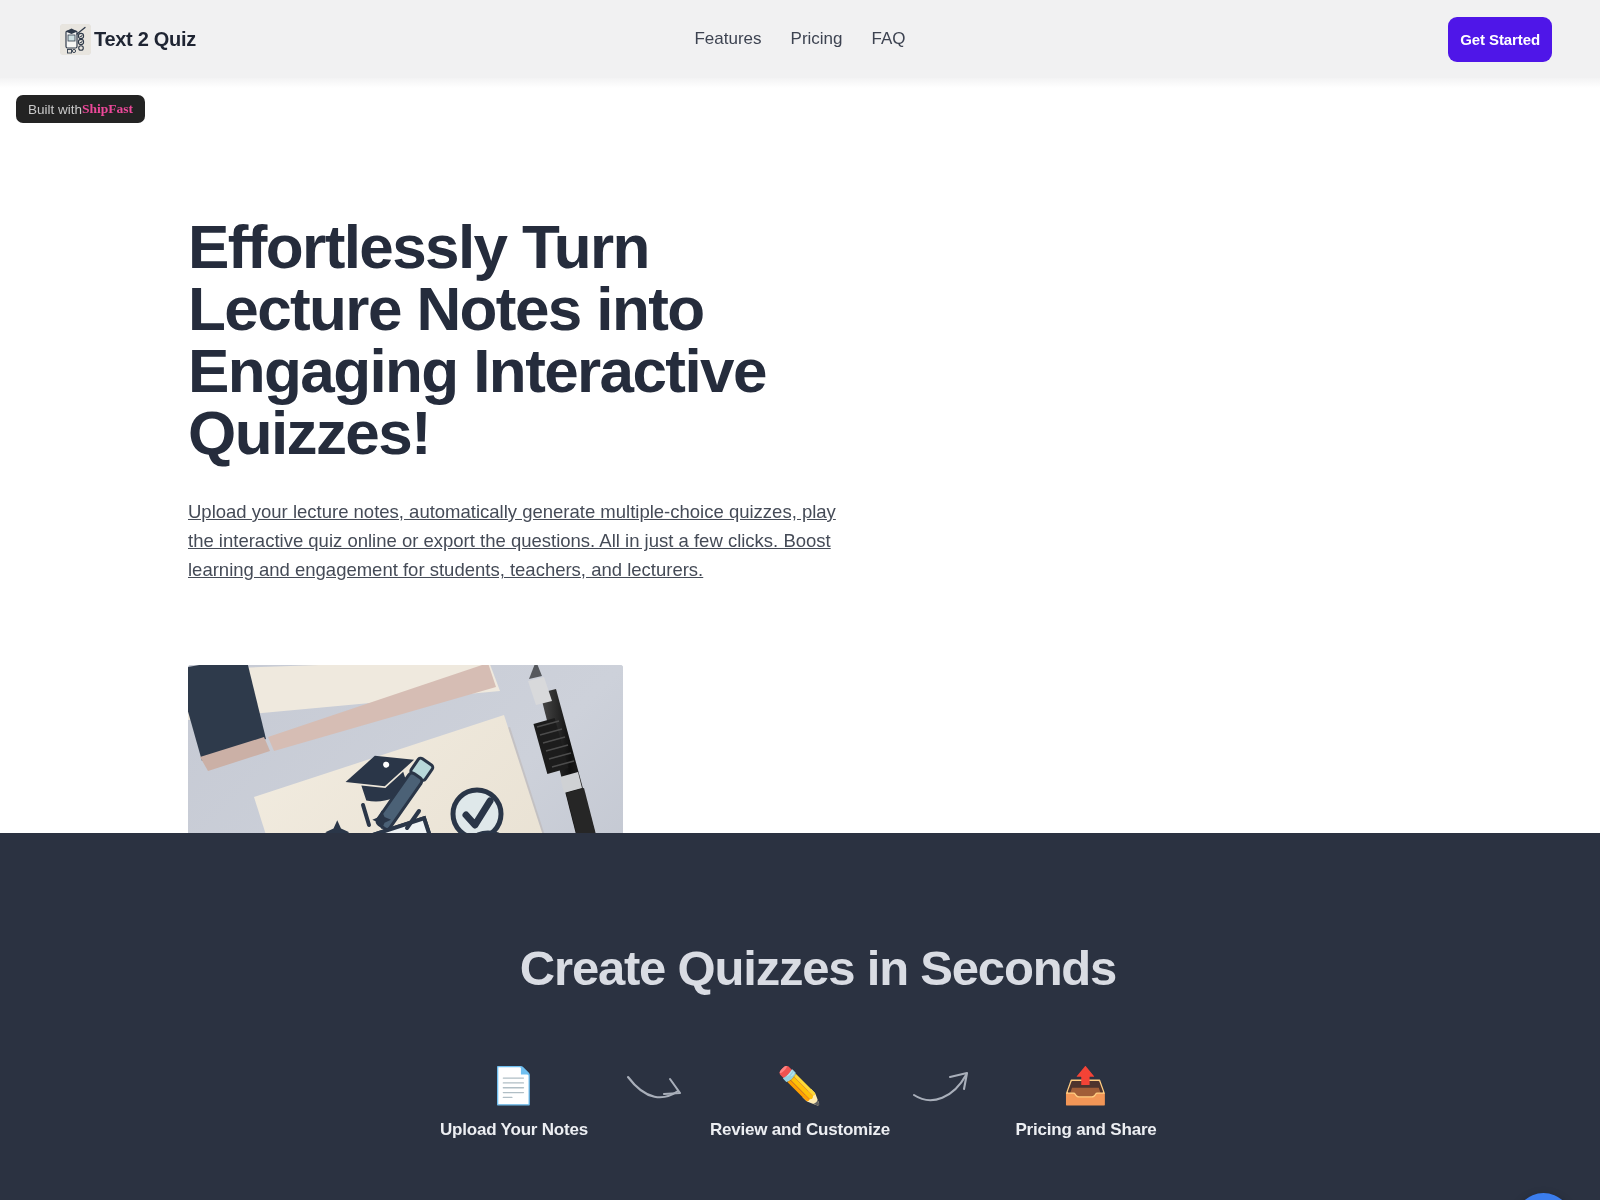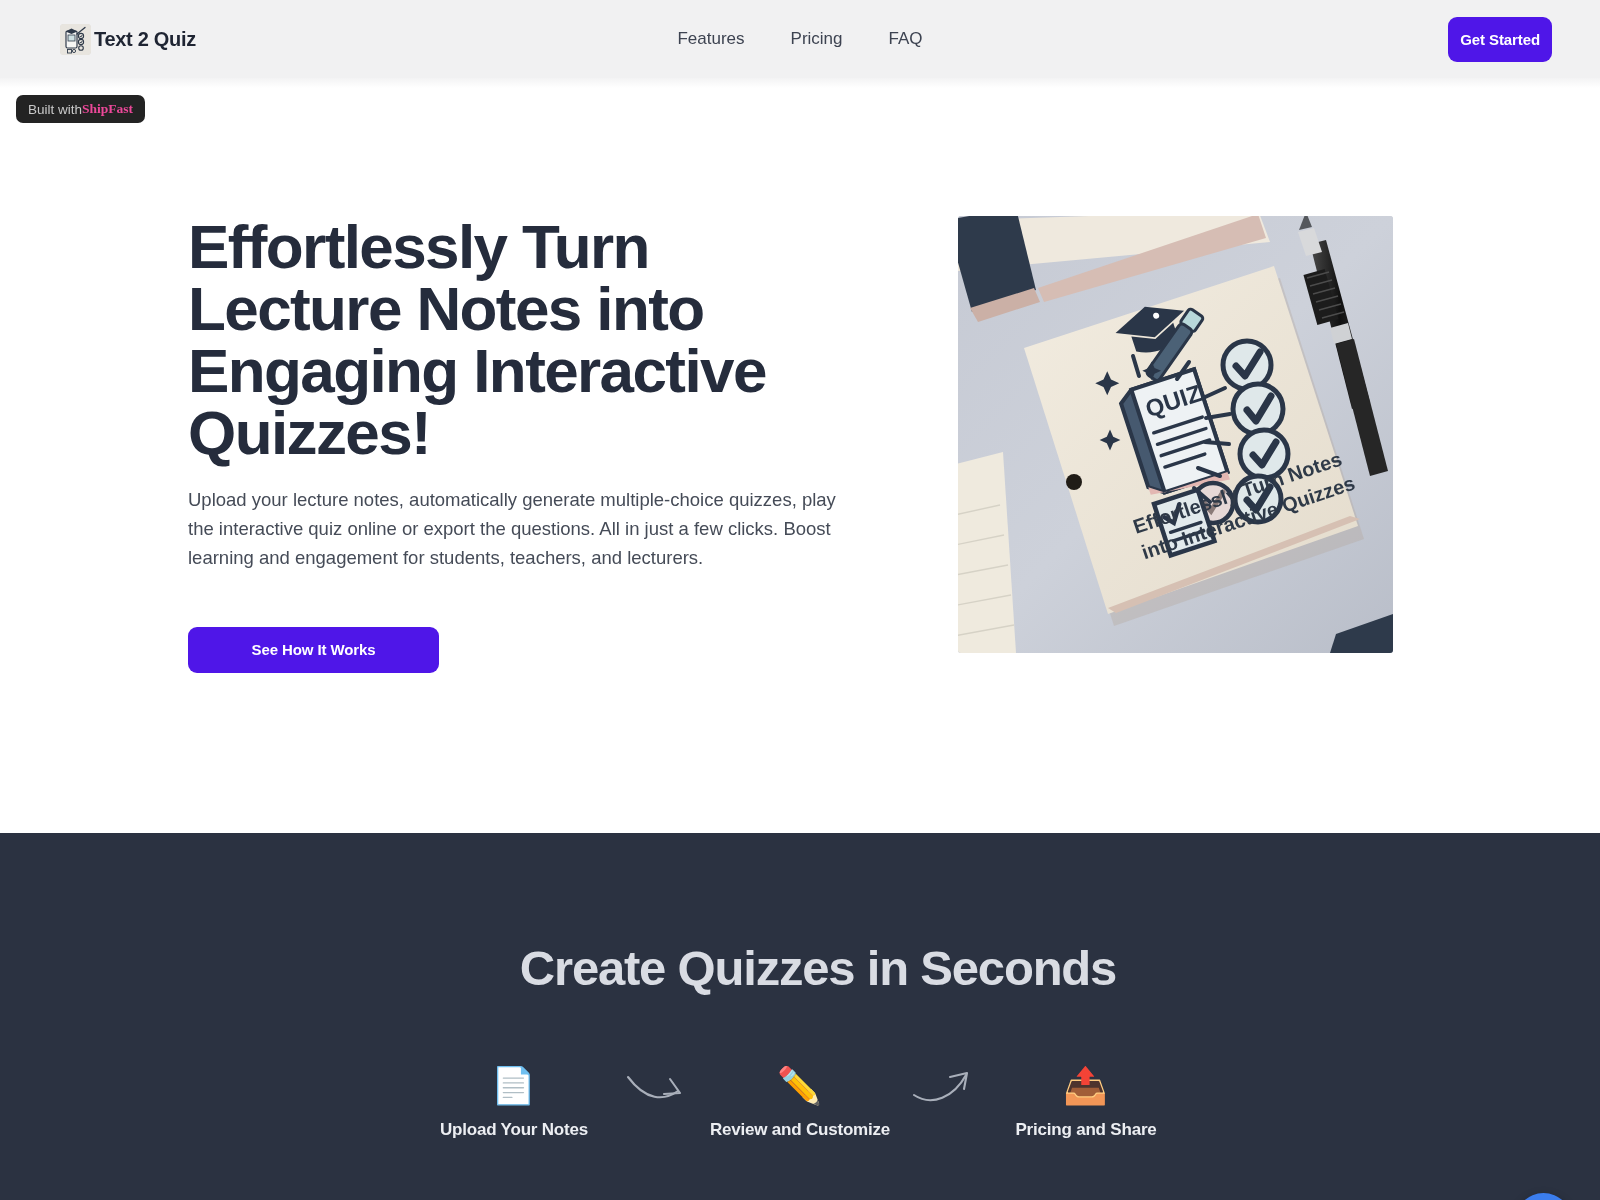--- a/index.html
+++ b/index.html
@@ -30,21 +30,21 @@
     width:31px;height:31px;border-radius:4px;
     background:#e9e7e2;
     position:relative;overflow:hidden;flex:none;
     box-shadow:inset 0 0 0 1px rgba(0,0,0,.06);
   }
   .brand-logo svg{ position:absolute; inset:0; width:100%; height:100%; }
   .brand-title{ font-size:20px; font-weight:700; letter-spacing:-.3px; color:#1f2533; }
 
   .nav{
     position:absolute;left:0;right:0;top:0;height:78px;
-    display:flex;align-items:center;justify-content:center;gap:46px;
+    display:flex;align-items:center;justify-content:center;gap:29px;
     pointer-events:none;
   }
   .nav a{
     pointer-events:auto;
     font-size:17px;color:#3d4351;text-decoration:none;font-weight:400;
   }
   .cta-header{
     margin-left:auto;
     background:#4f16e8;color:#ffffff;border:none;
     font-family:inherit;font-size:15px;font-weight:700;
@@ -64,36 +64,38 @@
   .shipfast b{ color:#ec4899; font-weight:700;font-family:Liberation Serif, serif; }
 
   
   .hero{
     display:flex;
     padding:138px 60px 0 188px;
     gap:80px;
     align-items:flex-start;
     height:755px;
     background:#fff;
+    flex-direction:column;
   }
   .hero-left{ width:690px; flex:none; }
   .hero-h1{
     font-size:62px;
     line-height:1.0;
     font-weight:800;
     letter-spacing:-1.6px;
     color:#252c3c;
     max-width:600px;
   }
   .hero-sub{
-    margin-top:21px;
+    margin-top:33px;
     font-size:18.5px;
     line-height:1.58;
     color:#454b57;
     max-width:672px;
+    text-decoration:underline;
   }
   .hero-btn{
     margin-top:54px;
     background:#4f16e8;color:#fff;border:none;
     font-family:inherit;font-weight:700;font-size:15px;
     width:251px;height:46px;border-radius:9px;cursor:pointer;
     letter-spacing:-.1px;
   }
 
   .hero-right{ flex:none; }
@@ -179,21 +181,20 @@
 
 <a class="shipfast" href="#">
   <span>Built with</span>
   <b>ShipFast</b>
 </a>
 
 <section class="hero">
   <div class="hero-left">
     <h1 class="hero-h1">Effortlessly Turn Lecture Notes into Engaging Interactive Quizzes!</h1>
     <p class="hero-sub">Upload your lecture notes, automatically generate multiple-choice quizzes, play the interactive quiz online or export the questions. All in just a few clicks. Boost learning and engagement for students, teachers, and lecturers.</p>
-    <button class="hero-btn">See How It Works</button>
   </div>
 
   <div class="hero-right">
     <div class="hero-img">
       <svg viewBox="0 0 435 437" preserveAspectRatio="xMidYMid slice">
         <defs>
           <linearGradient id="desk" x1="0" y1="0" x2="1" y2="1">
             <stop offset="0" stop-color="#c6cad4"></stop>
               <stop offset=".5" stop-color="#cdd1da"></stop>
               <stop offset="1" stop-color="#b9bec9"></stop>

